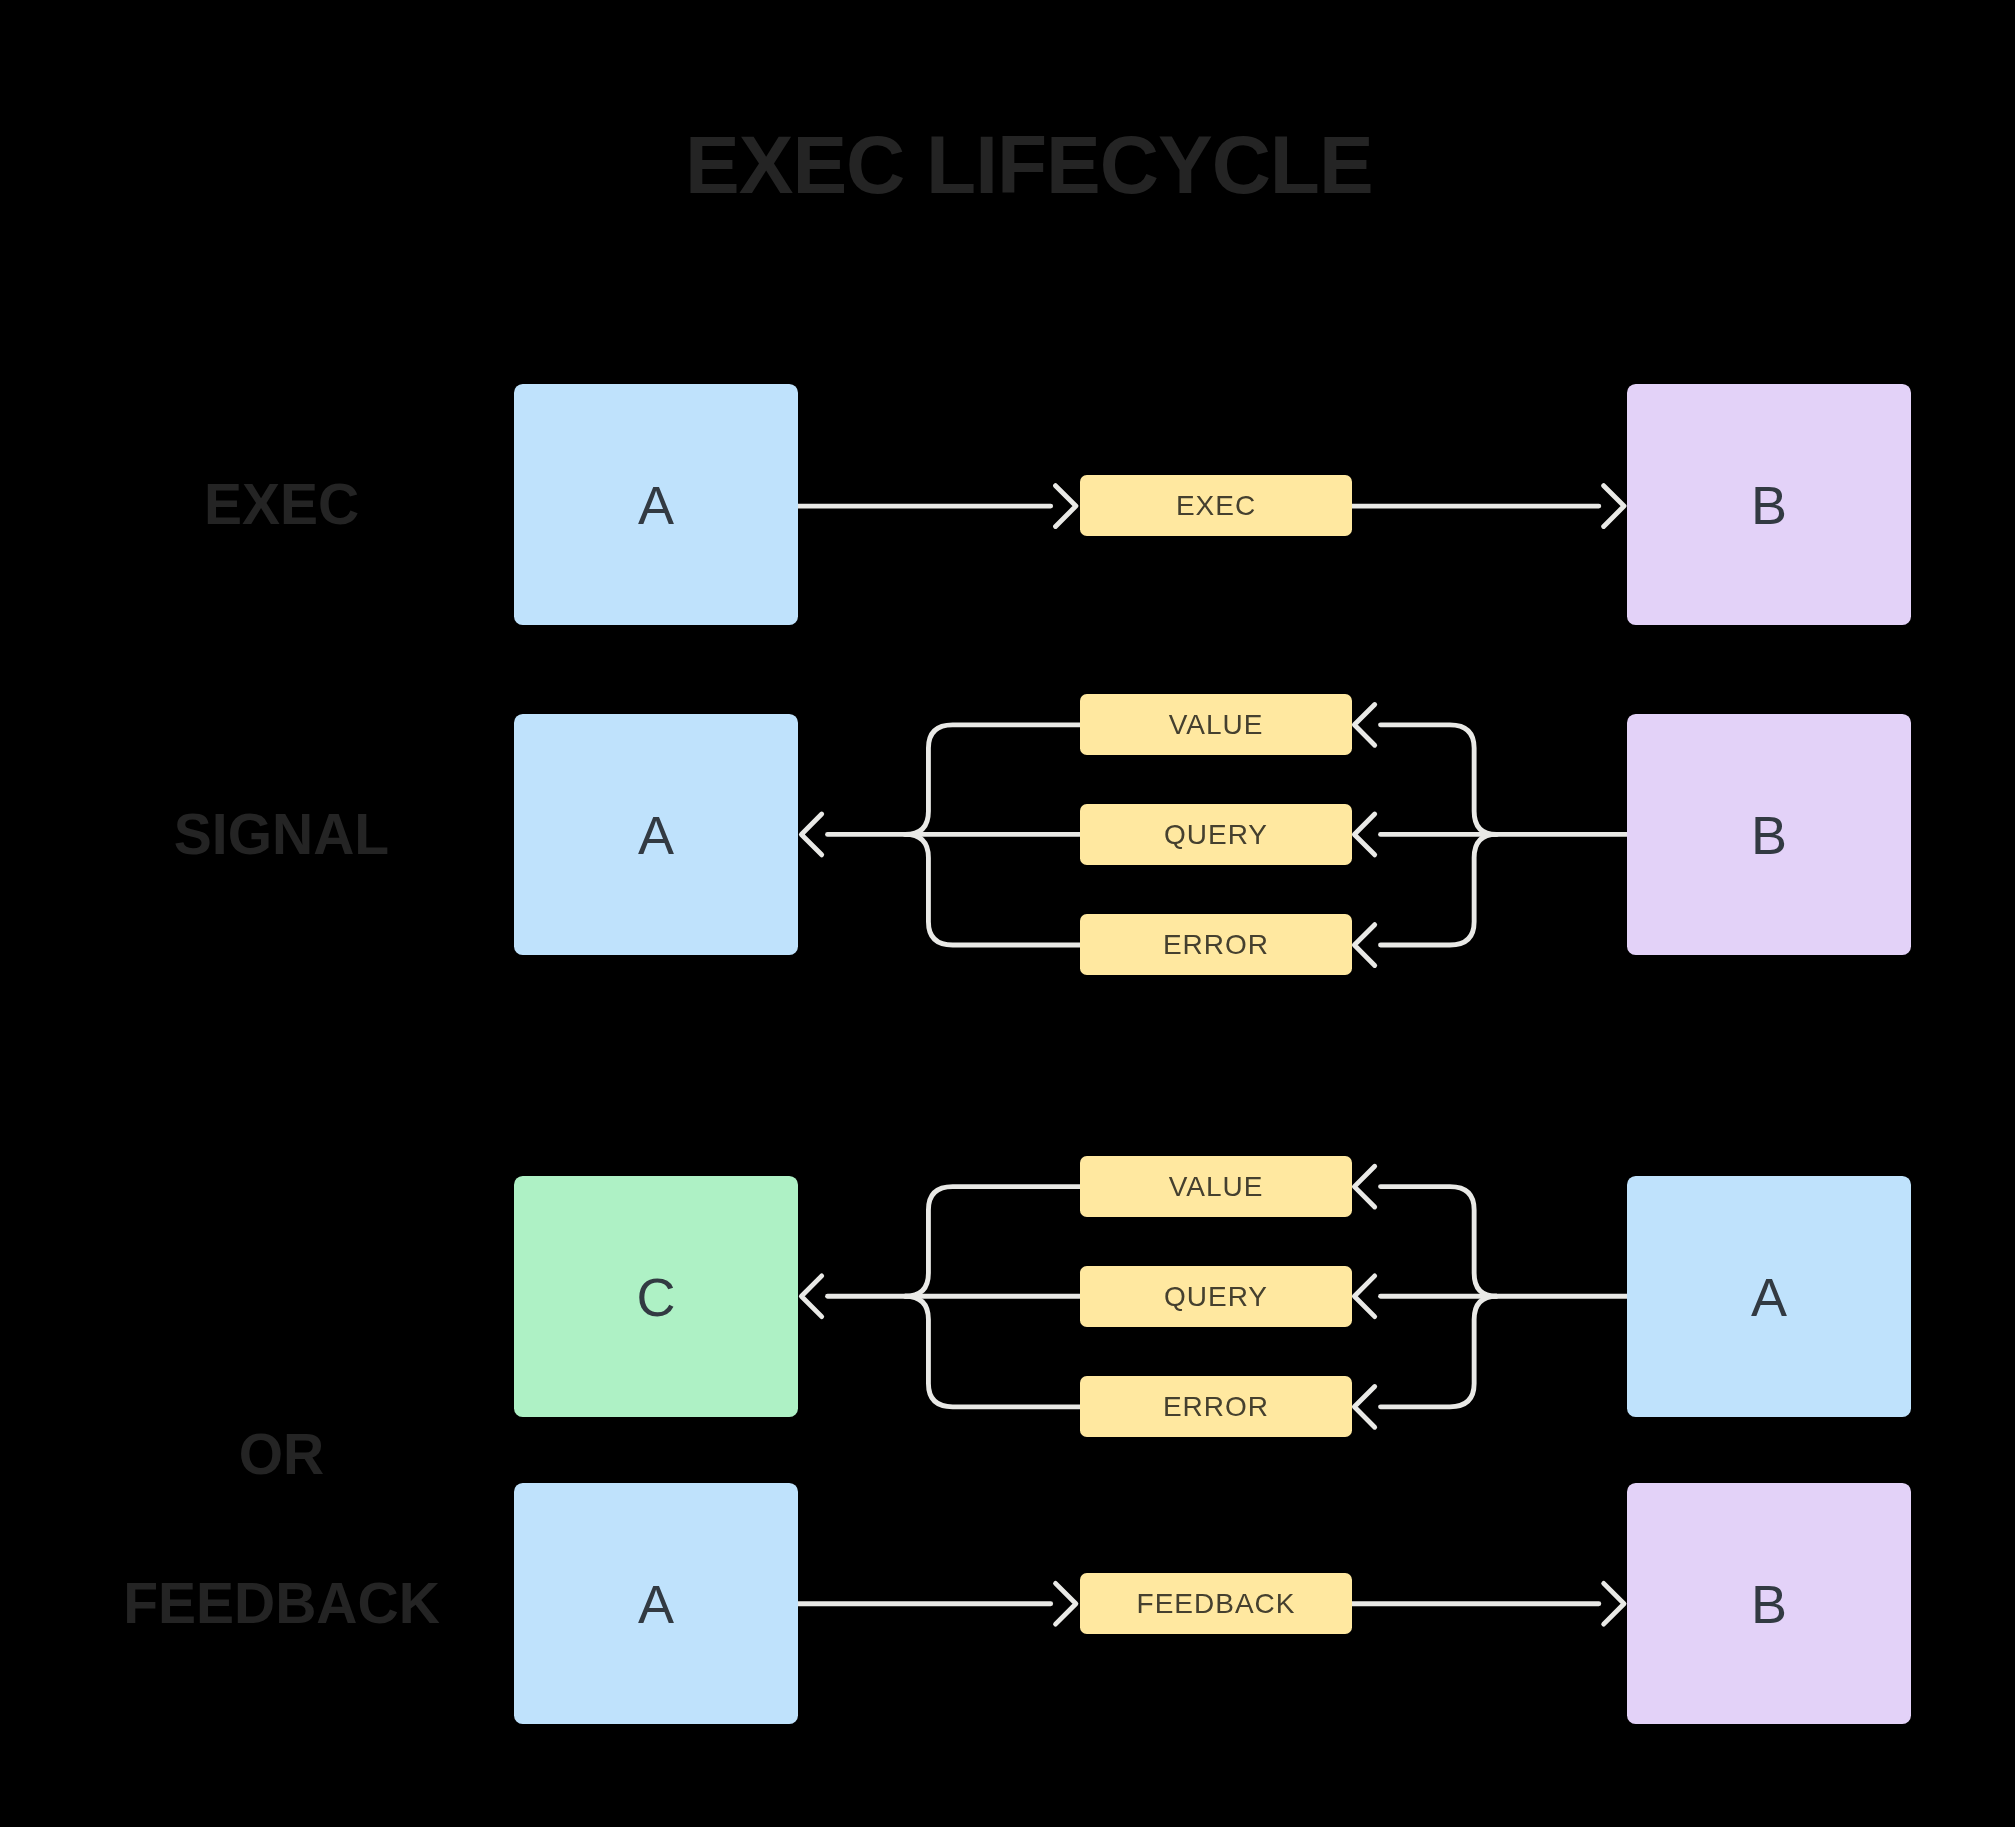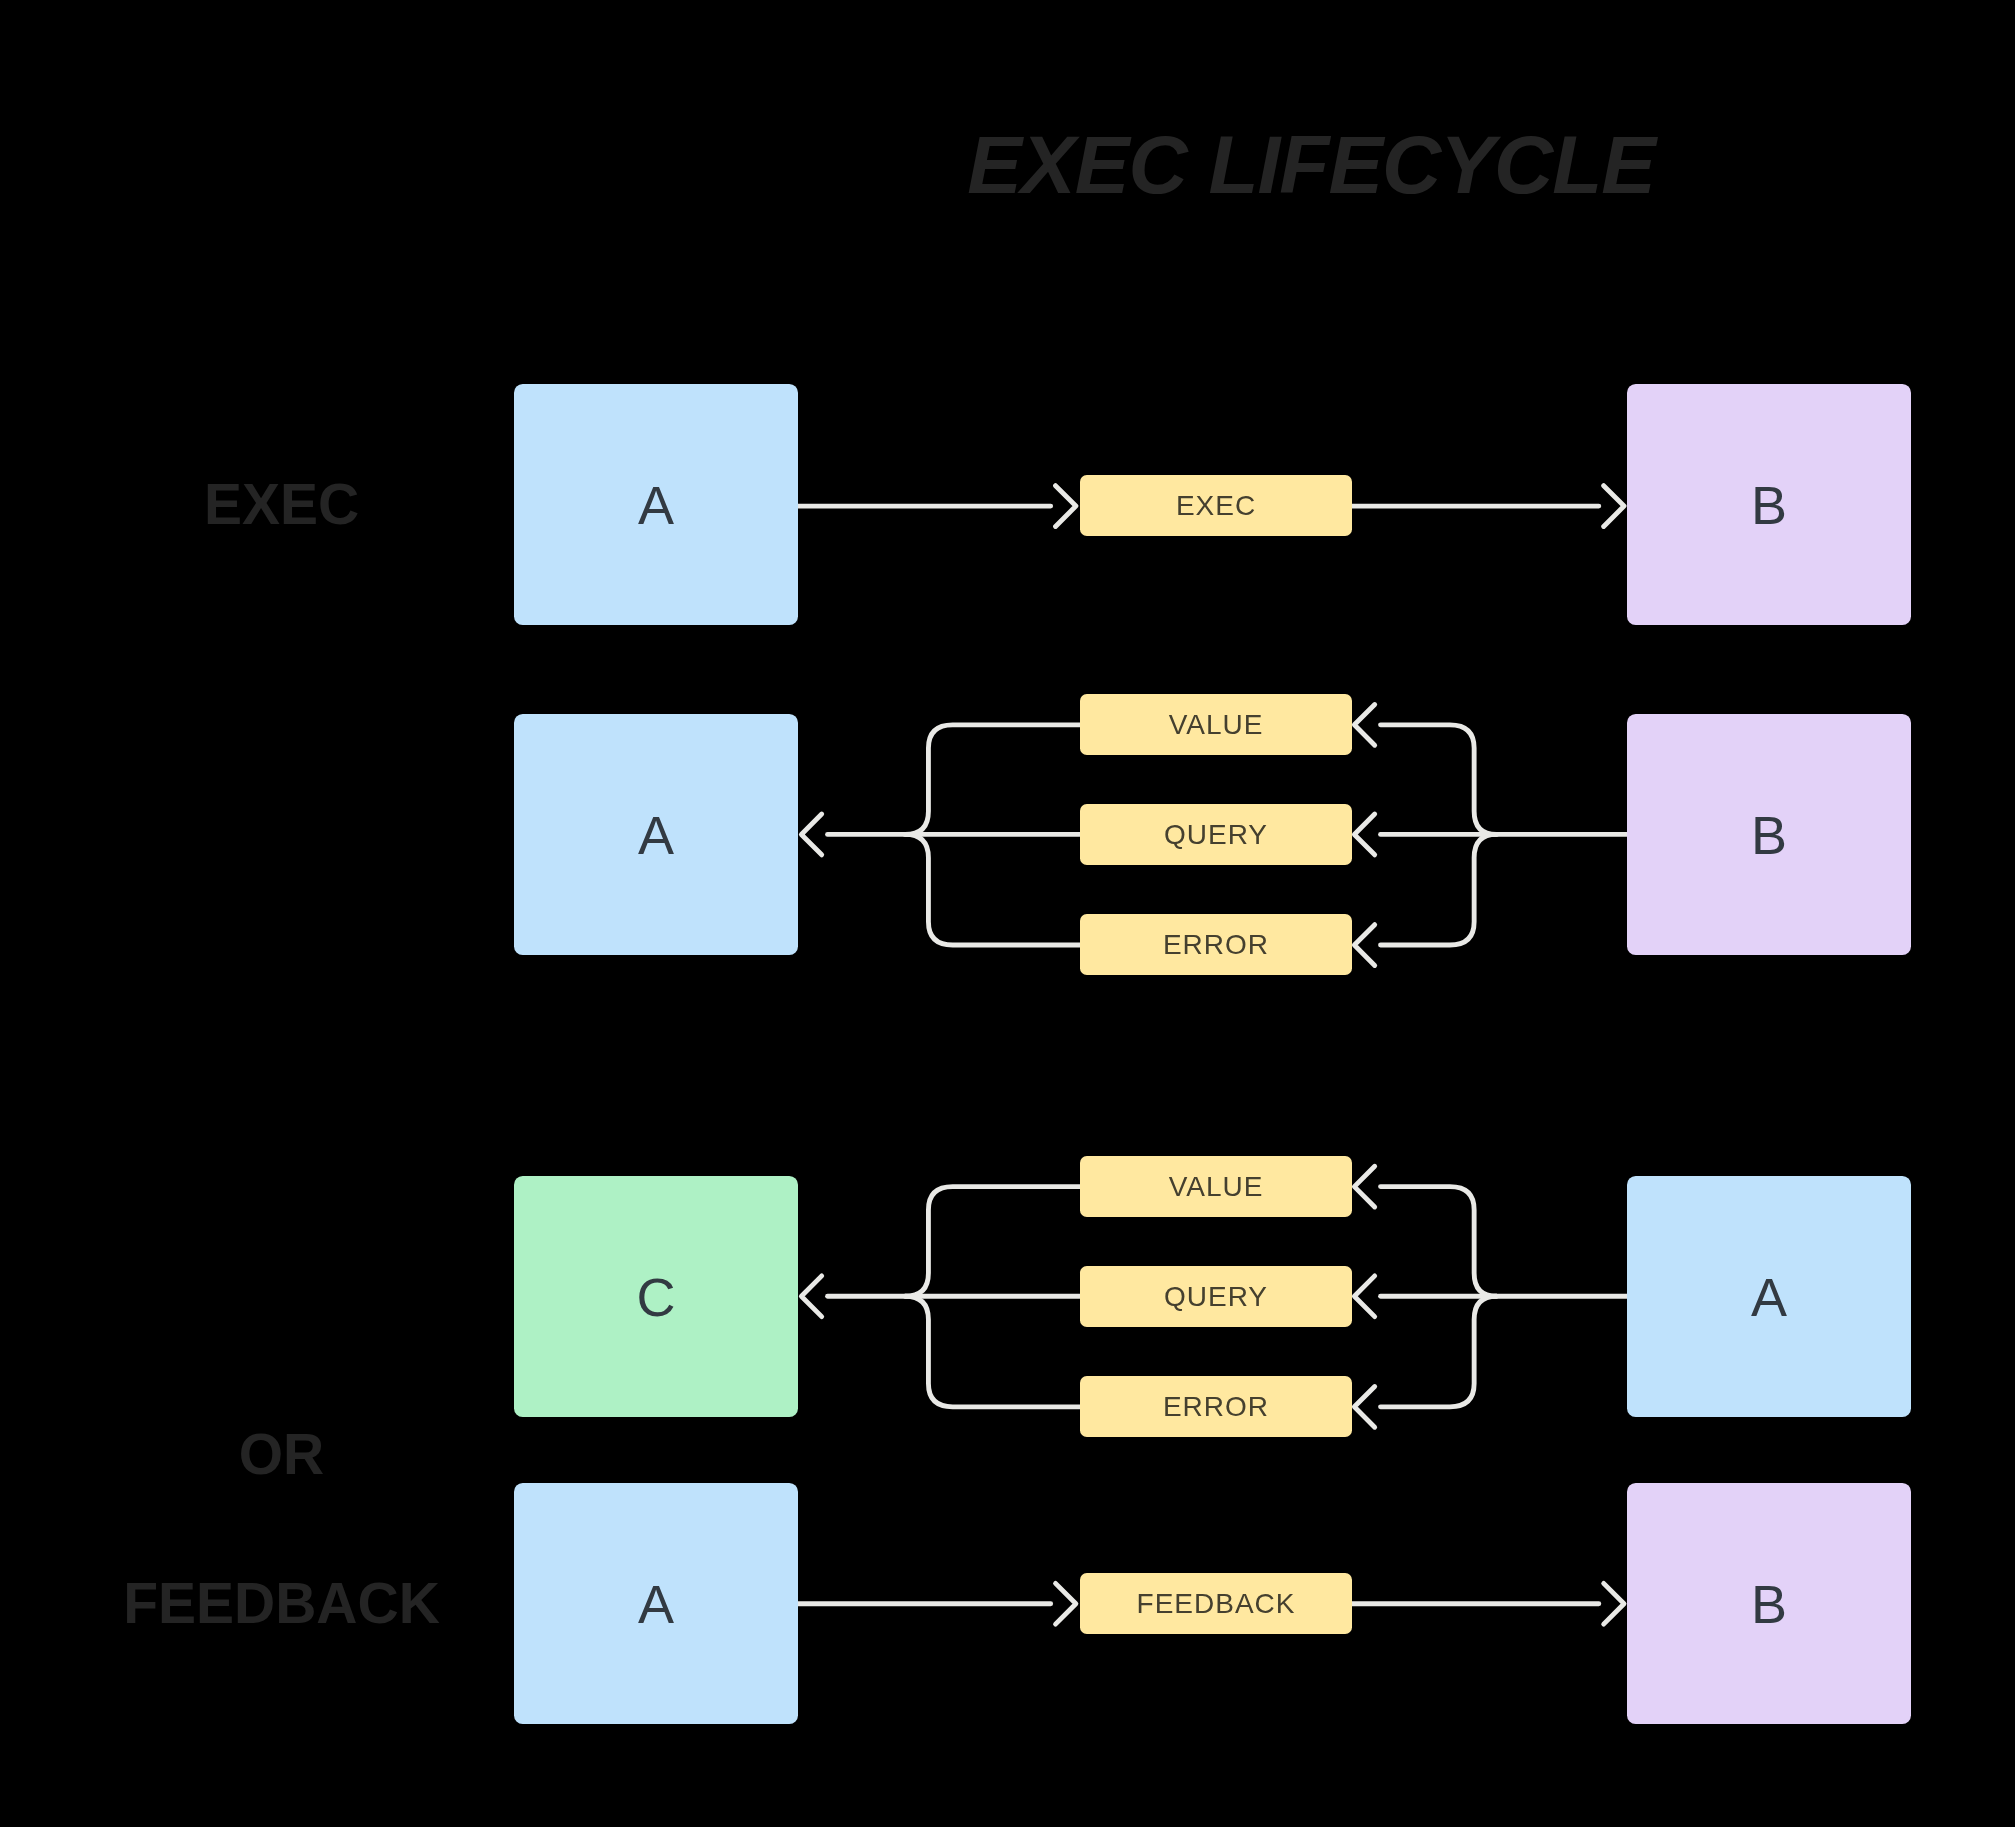--- a/index.html
+++ b/index.html
@@ -15,28 +15,27 @@
     position: relative;
     width: 2015px;
     height: 1828px;
     background: #000000;
   }
   .title {
     position: absolute;
     left: 685px;
     top: 116px;
     width: 970px;
-    text-align: right;
+    text-align: left;
     font-size: 82px;
     font-weight: bold;
     letter-spacing: -1px;
     color: #242424;
     line-height: 97px;
     white-space: nowrap;
-    font-style: italic;
   }
   .side-label {
     position: absolute;
     left: 68px;
     width: 427px;
     height: 57px;
     line-height: 57px;
     text-align: center;
     font-size: 57px;
     font-weight: bold;
@@ -133,20 +132,21 @@
       <path d="M 1645 3306 H 2166"></path>
       <path d="M 2176 3264 L 2218 3306 L 2176 3348"></path>
       <path d="M 2786 3306 H 3296"></path>
       <path d="M 3306 3264 L 3348 3306 L 3306 3348"></path>
     </g>
   </svg>
 
   <div class="title">EXEC LIFECYCLE</div>
 
   <div class="side-label" style="top: 476px;">EXEC</div>
+  <div class="side-label" style="top: 806px;">SIGNAL</div>
   <div class="side-label" style="top: 1426px;">OR</div>
   <div class="side-label" style="top: 1575px;">FEEDBACK</div>
 
   <div class="box blue" style="left: 514px; top: 384px;">
       <span>A</span>
     </div>
   <div class="pill" style="top: 475px;">
       <span>EXEC</span>
     </div>
   <div class="box purple" style="left: 1627px; top: 384px;">

